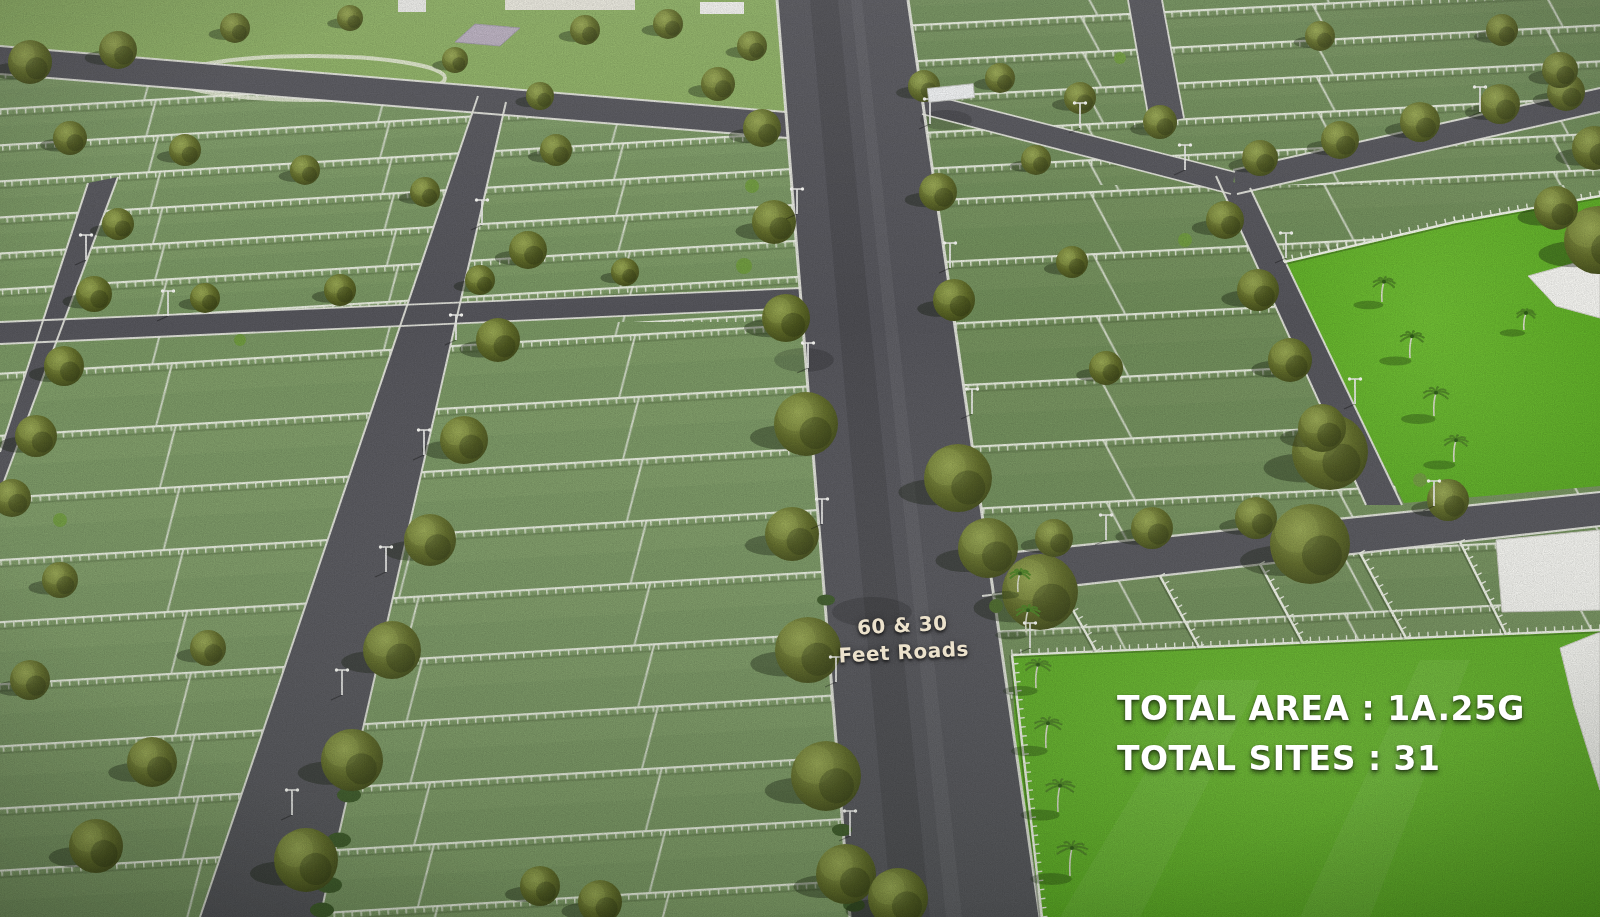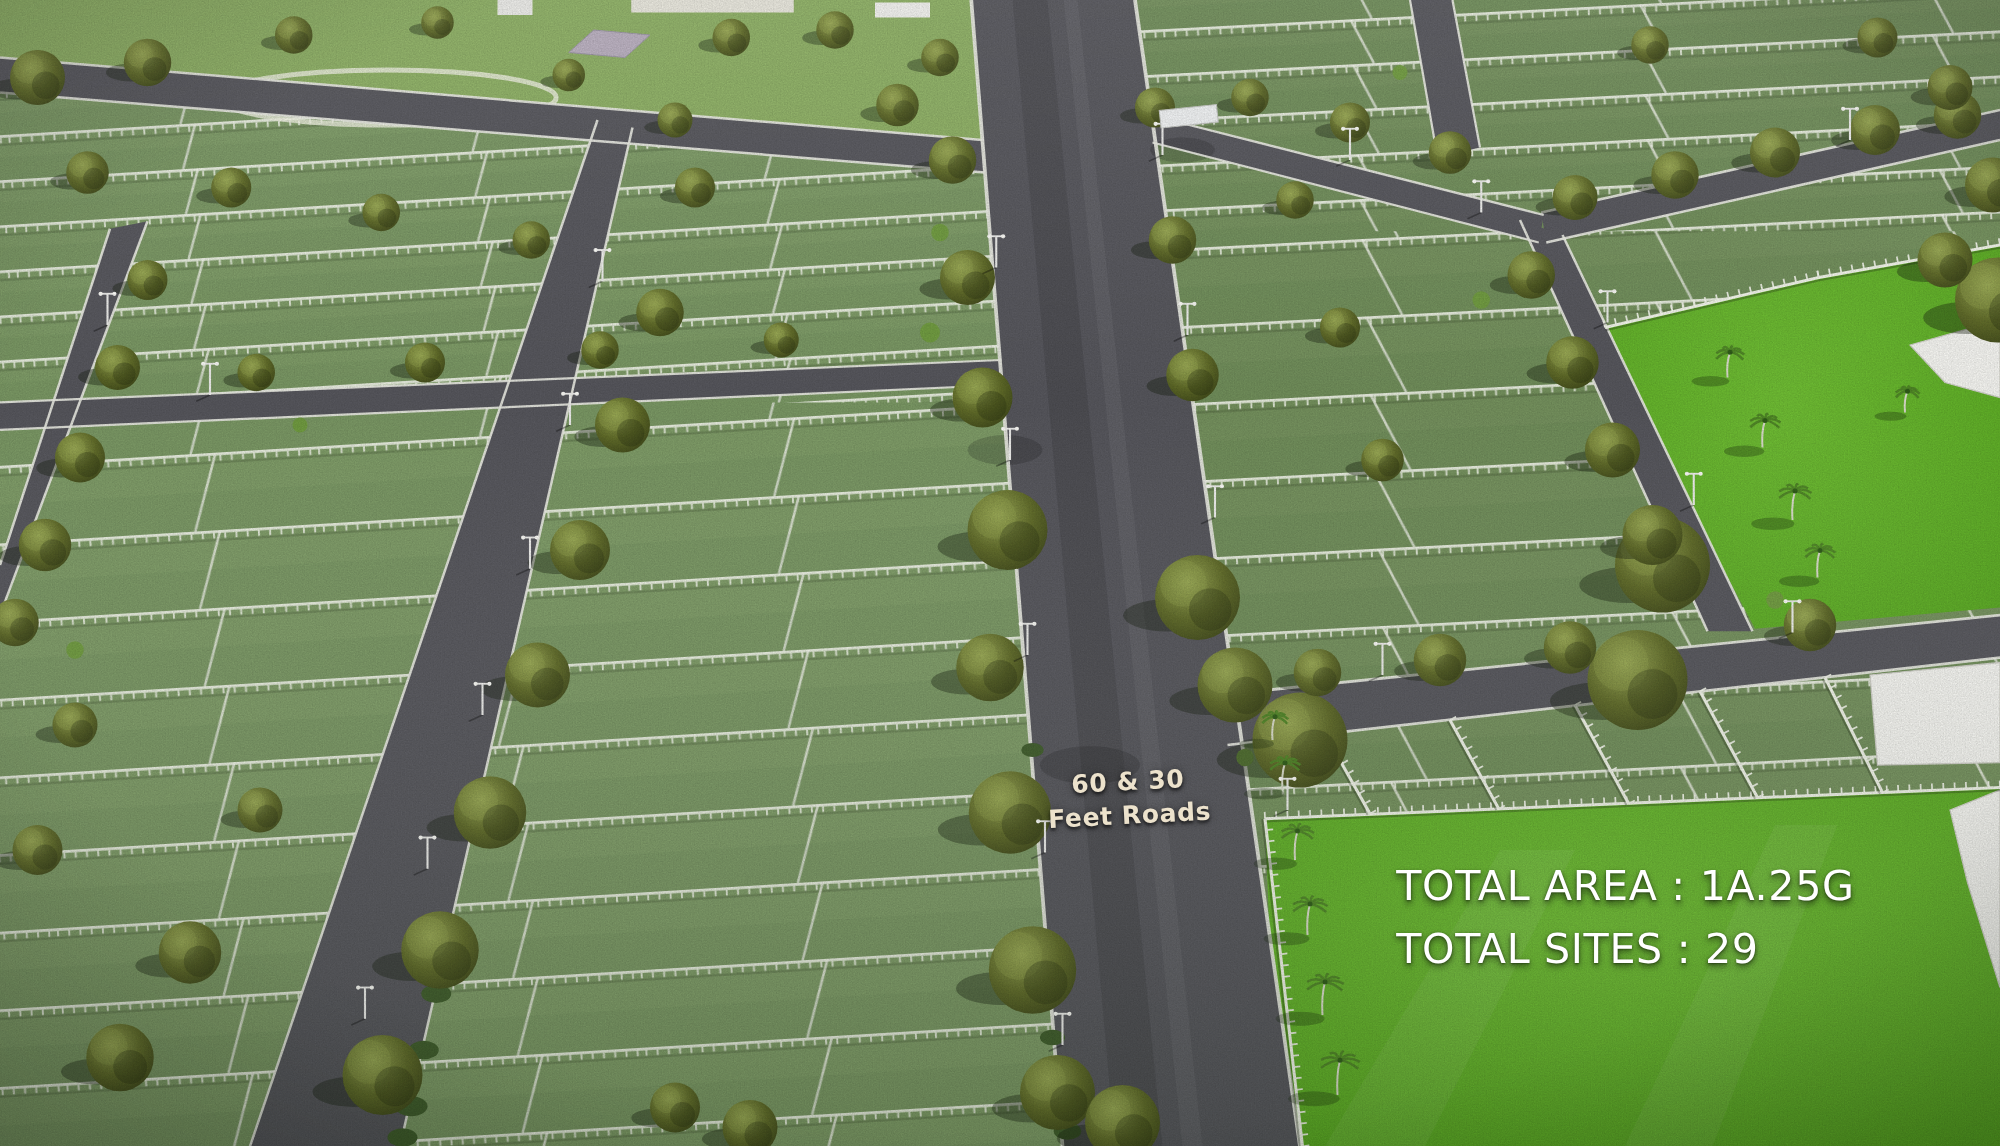--- a/index.html
+++ b/index.html
@@ -11,21 +11,21 @@
   .stage svg{position:absolute;left:0;top:0;display:block;}
   .road-label{
     position:absolute;left:903px;top:612px;transform:translateX(-50%) rotate(-3deg);
     text-align:center;color:var(--road-label-color,#ece2cc);
     font-weight:bold;font-size:20px;line-height:27px;letter-spacing:.5px;
     text-shadow:0 2px 3px rgba(0,0,0,.65),0 0 7px rgba(0,0,0,.35);
     white-space:nowrap;
   }
   .stats{
     position:absolute;left:1117px;top:684px;
-    color:var(--stats-color,#ffffff);font-weight:normal;font-size:33px;line-height:50px;
+    color:var(--stats-color,#ffffff);font-weight:bold;font-size:33px;line-height:50px;
     letter-spacing:.5px;white-space:nowrap;
     text-shadow:0 3px 5px rgba(0,0,0,.55),0 1px 2px rgba(0,0,0,.45);
   }
 </style>
 </head>
 <body>
 
 <div class="stage">
   <svg id="scene" width="1600" height="917" viewBox="0 0 1600 917">
       <defs>
@@ -1281,15 +1281,15 @@
       <rect x="0" y="0" width="1600" height="917" fill="#000" filter="url(#grain)" opacity="0.12"></rect>
     </svg>
 
   <div class="road-label">
     <div>60 &amp; 30</div>
     <div>Feet Roads</div>
   </div>
 
   <div class="stats">
     <div>TOTAL AREA : 1A.25G</div>
-    <div>TOTAL SITES : 29</div>
+    <div>TOTAL SITES : 31</div>
   </div>
 </div>
 
 </body></html>

